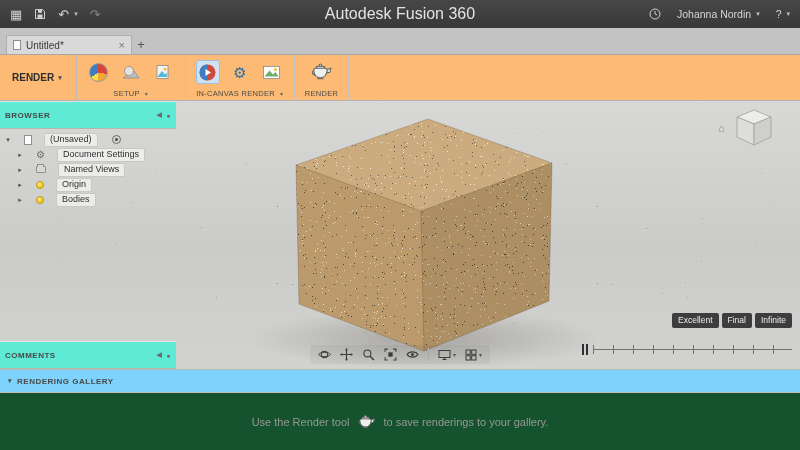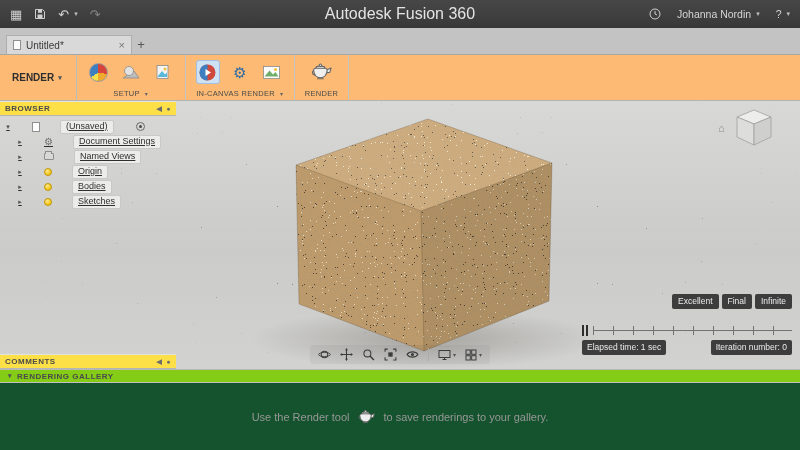--- a/index.html
+++ b/index.html
@@ -39,24 +39,24 @@
 
   
   .workspace { height:268px; position:relative; flex:0 0 auto; background:#cfcfcd; overflow:hidden; }
   .canvas-svg { position:absolute; inset:0; }
 
   .viewcube { position:absolute; top:2px; right:12px; width:70px; height:50px; display:flex; align-items:center; gap:6px; opacity:.9; }
   .vc-home { font-size:11px; color:#8a8a8a; }
 
   
   .browser { position:absolute; left:0; top:0; width:176px; }
-  .panel-head { height:15px; background:#fde047; border-top:1px solid #e2e2e0; border-bottom:1px solid #b5b5b3; display:flex; align-items:center; padding:0 5px; font-size:8px; font-weight:bold; letter-spacing:.5px; color:#4a4a4a; }
+  .panel-head { height:28px; background:#5eead4; border-top:1px solid #e2e2e0; border-bottom:1px solid #b5b5b3; display:flex; align-items:center; padding:0 5px; font-size:8px; font-weight:bold; letter-spacing:.5px; color:#4a4a4a; }
   .panel-head .ph-icons { margin-left:auto; display:flex; gap:4px; color:#6d6d6d; font-size:7px; align-items:center; }
   .tree { padding:3px 0 0 4px; }
-  .trow { display:flex; align-items:center; gap:20px; height:15px; font-size:9px; color:#2f2f2f;text-decoration:underline; }
+  .trow { display:flex; align-items:center; gap:12px; height:15px; font-size:9px; color:#2f2f2f; }
   .trow.child { padding-left:12px; }
   .tri { font-size:7px; color:#555; width:8px; text-align:center; }
   .tlabel { background:rgba(238,238,236,.92); border:1px solid rgba(170,170,170,.55); border-radius:2px; padding:0px 5px 1px; line-height:11px; white-space:nowrap; }
   .bulb { width:8px; height:8px; border-radius:50%; background:radial-gradient(circle at 35% 30%, #ffe98a, #f3c313 70%); border:1px solid #bf9704; }
   .gear-gray { font-size:10px; color:#6e6e6e; line-height:1; }
   .folder { width:10px; height:7px; background:#d8d8d6; border:1px solid #8f8f8f; border-radius:1px; position:relative; }
   .folder::before { content:""; position:absolute; top:-3px; left:0; width:5px; height:2px; background:#d8d8d6; border:1px solid #8f8f8f; border-bottom:none; }
   .radio { width:9px; height:9px; border:1px solid #6a6a6a; border-radius:50%; margin-left:2px; display:flex; align-items:center; justify-content:center; }
   .radio::after { content:""; width:3px; height:3px; background:#4a4a4a; border-radius:50%; }
 
@@ -76,21 +76,21 @@
   .q-sliderrow { display:flex; align-items:center; }
   .q-handle { display:flex; gap:2px; margin-right:5px; }
   .q-handle span { display:block; width:2px; height:11px; background:#2e2e2e; }
   .q-track { position:relative; flex:1; height:9px; }
   .q-track::before { content:""; position:absolute; left:0; right:0; top:4px; height:1px; background:#737373; }
   .q-track::after { content:""; position:absolute; inset:0; background:repeating-linear-gradient(90deg,#737373 0 1px,transparent 1px 20px); }
   .q-badges { display:flex; justify-content:space-between; margin-top:4px; }
   .q-badge { background:#3d3d3d; color:#ececec; font-size:8.5px; padding:2px 5px 3px; border-radius:2px; }
 
   
-  .gallery-head { height:14px; background:#84cc16; border-top:1px solid #b8b8b6; border-bottom:1px solid #c0c0be; display:flex; align-items:center; gap:5px; padding:0 6px; font-size:8px; font-weight:bold; letter-spacing:.5px; color:#4a4a4a; flex:0 0 auto; }
+  .gallery-head { height:24px; background:#7dd3fc; border-top:1px solid #b8b8b6; border-bottom:1px solid #c0c0be; display:flex; align-items:center; gap:5px; padding:0 6px; font-size:8px; font-weight:bold; letter-spacing:.5px; color:#4a4a4a; flex:0 0 auto; }
   .gallery-body { flex:1; background:#14532d; display:flex; align-items:center; justify-content:center; }
   .caption { display:flex; align-items:center; gap:7px; font-size:11px; color:#979797; }
 
   svg { display:block; }
 </style>
 </head>
 <body>
 
 <div class="app">
 
@@ -337,25 +337,20 @@
         <div class="trow child">
           <span class="tri">▸</span>
           <span class="bulb"></span>
           <span class="tlabel">Origin</span>
         </div>
         <div class="trow child">
           <span class="tri">▸</span>
           <span class="bulb"></span>
           <span class="tlabel">Bodies</span>
         </div>
-        <div class="trow child">
-          <span class="tri">▸</span>
-          <span class="bulb"></span>
-          <span class="tlabel">Sketches</span>
-        </div>
       </div>
     </div>
 
     <div class="comments">
       <div class="panel-head">
         <span>COMMENTS</span>
         <span class="ph-icons">
           <span>◀</span>
           <span>●</span>
         </span>
@@ -417,24 +412,20 @@
         <span class="q-btn">Excellent</span>
         <span class="q-btn">Final</span>
         <span class="q-btn">Infinite</span>
       </div>
       <div class="q-sliderrow">
         <span class="q-handle">
             <span></span>
             <span></span>
           </span>
         <span class="q-track"></span>
-      </div>
-      <div class="q-badges">
-        <span class="q-badge">Elapsed time: 1 sec</span>
-        <span class="q-badge">Iteration number: 0</span>
       </div>
     </div>
   </div>
 
   <div class="gallery-head">
     <span class="tb-caret" style="color:#555">▾</span>
     <span>RENDERING GALLERY</span>
   </div>
   <div class="gallery-body">
     <div class="caption">

